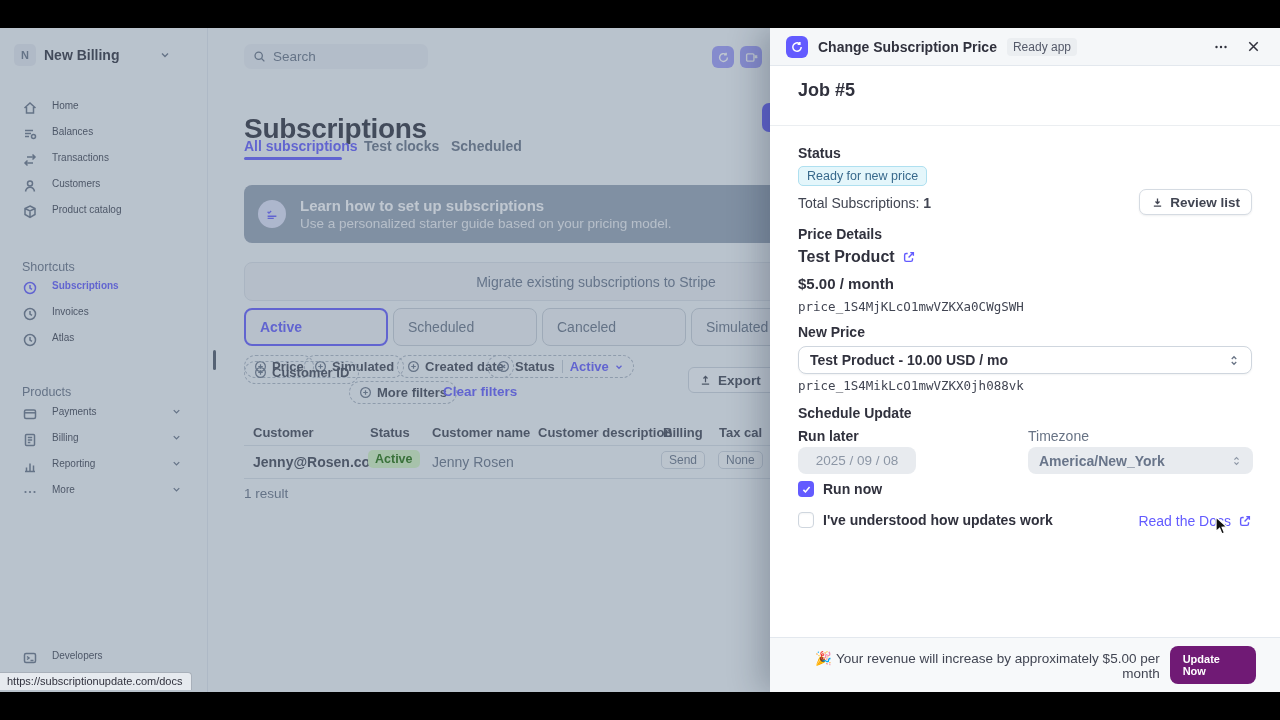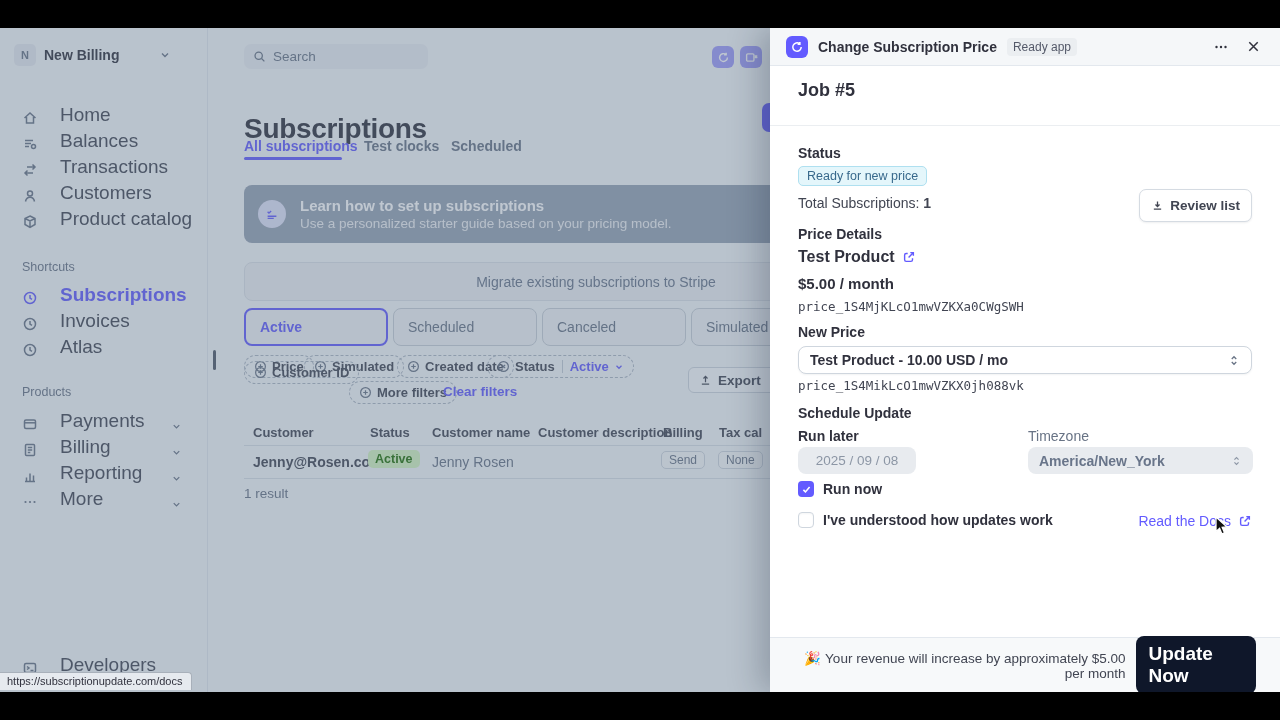--- a/index.html
+++ b/index.html
@@ -7,21 +7,21 @@
   .screen{position:relative;width:1280px;height:720px;background:#000;overflow:hidden;}
   .viewport{position:absolute;left:0;top:28px;width:1280px;height:664px;background:#f6f8fa;overflow:hidden;}
   .mono{font-family:"DejaVu Sans Mono",monospace;}
   svg{display:block;}
 
   
   .sidebar{position:absolute;left:0;top:0;width:208px;height:664px;background:#f6f8fa;border-right:1px solid #e3e8ee;}
   .acct{position:absolute;left:14px;top:16px;display:flex;align-items:center;gap:8px;}
   .acct-avatar{width:22px;height:22px;border-radius:5px;background:#e7eaf0;color:#687385;font-size:11px;font-weight:700;display:flex;align-items:center;justify-content:center;}
   .acct-name{font-size:14px;font-weight:700;color:#30313d;}
-  .navitem{position:absolute;left:0;width:208px;height:26px;display:flex;align-items:flex-end;gap:22px;padding-left:22px;color:#414552;font-size:19px;}
+  .navitem{position:absolute;left:0;width:208px;height:26px;display:flex;align-items:flex-start;gap:14px;padding-left:22px;color:#414552;font-size:10px;}
   .navitem .ic{width:16px;height:16px;color:#687385;flex:0 0 16px;}
   .navitem.purple{color:#635bff;font-weight:600;}
   .navitem.purple .ic{color:#635bff;}
   .navlabel-sm{position:absolute;left:22px;font-size:12.5px;color:#687385;}
   .chev-right{margin-left:auto;margin-right:26px;color:#687385;}
   .scroll-thumb{position:absolute;left:213px;top:322px;width:3px;height:20px;border-radius:2px;background:#4f5866;}
 
   .searchbox{position:absolute;left:244px;top:16px;width:184px;height:25px;background:#eceff3;border-radius:7px;display:flex;align-items:center;gap:7px;padding:0 9px;color:#687385;font-size:13.5px;}
   .mode-btn{position:absolute;top:18px;width:22px;height:22px;border-radius:6px;background:#9f9cfa;display:flex;align-items:center;justify-content:center;color:#fff;}
   .page-title{position:absolute;left:244px;top:66px;font-size:28px;font-weight:700;color:#30313d;letter-spacing:-0.3px;}
@@ -59,37 +59,37 @@
   .drawer{position:absolute;left:770px;top:0;width:510px;height:664px;background:#fff;z-index:10;box-shadow:-10px 0 30px rgba(20,30,50,0.25);}
   .drawer-header{position:absolute;left:0;top:0;width:510px;height:38px;background:#f5f7f9;border-bottom:1px solid #e3e8ee;display:flex;align-items:center;gap:10px;padding:0 16px;}
   .app-icon{width:22px;height:22px;border-radius:6px;background:#635bff;display:flex;align-items:center;justify-content:center;flex:0 0 22px;}
   .drawer-title{font-size:14px;font-weight:700;color:#30313d;}
   .test-badge{background:#ebeef1;color:#545969;font-size:12px;border-radius:4px;padding:2px 6px;}
   .hdr-btn{color:#30313d;display:flex;align-items:center;justify-content:center;width:22px;height:22px;}
   .h-sec{position:absolute;font-size:14px;font-weight:700;color:#30313d;}
   .drawer .divider{position:absolute;left:0;width:510px;height:1px;background:#ebeef1;}
   .status-pill{position:absolute;left:28px;top:138px;background:#e4f6fb;border:1px solid #afe0f0;color:#38698c;font-size:12.5px;border-radius:5px;padding:2px 8px;}
   .total-line{position:absolute;left:28px;top:167px;font-size:14px;color:#414552;}
-  .btn-secondary{position:absolute;right:28px;top:161px;height:33px;border-radius:7px;border:1px solid #d5dbe2;background:#fff;box-shadow:0 1px 2px rgba(40,50,70,0.08);display:flex;align-items:center;gap:6px;padding:0 11px;font-size:13.5px;font-weight:600;color:#414552;}
+  .btn-secondary{position:absolute;right:28px;top:161px;height:26px;border-radius:7px;border:1px solid #d5dbe2;background:#fff;box-shadow:0 1px 2px rgba(40,50,70,0.08);display:flex;align-items:center;gap:6px;padding:0 11px;font-size:13.5px;font-weight:600;color:#414552;}
   .product-line{position:absolute;left:28px;top:220px;display:flex;align-items:center;gap:7px;font-size:16px;font-weight:700;color:#30313d;}
   .price-line{position:absolute;left:28px;top:247px;font-size:15px;font-weight:700;color:#30313d;}
   .mono-id{position:absolute;left:28px;font-size:12.5px;color:#414552;}
   .select{position:absolute;left:28px;top:318px;width:454px;height:28px;border:1px solid #cfd6de;border-radius:8px;background:#fff;display:flex;align-items:center;justify-content:space-between;padding:0 11px;font-size:14px;font-weight:600;color:#30313d;box-shadow:0 1px 2px rgba(40,50,70,0.06);}
   .lbl-bold{position:absolute;font-size:14px;font-weight:700;color:#30313d;}
   .lbl-gray{position:absolute;font-size:14px;color:#687385;}
   .input-disabled{position:absolute;top:419px;height:27px;border-radius:8px;background:#e8ebef;display:flex;align-items:center;font-size:13.5px;color:#8c96a5;}
   .checkrow{position:absolute;left:28px;display:flex;align-items:center;gap:9px;}
   .checkbox{width:16px;height:16px;border-radius:4px;flex:0 0 16px;}
   .checkbox.on{background:#635bff;display:flex;align-items:center;justify-content:center;}
   .checkbox.off{background:#fff;border:1px solid #cfd6de;box-shadow:inset 0 1px 2px rgba(40,50,70,0.05);}
   .checklabel{font-size:14px;font-weight:700;color:#30313d;}
   .docs-link{position:absolute;right:28px;top:485px;display:flex;align-items:center;gap:7px;font-size:14px;font-weight:500;color:#635bff;}
   .drawer-footer{position:absolute;left:0;bottom:0;width:510px;height:55px;background:#f7f9fa;border-top:1px solid #e3e8ee;display:flex;align-items:center;padding:0 24px;gap:10px;}
   .footer-msg{font-size:13.5px;color:#414552;text-align:right;}
-  .btn-primary-disabled{margin-left:auto;background:#0f172a;color:#fff;font-size:19px;font-weight:700;border-radius:8px;padding:7px 13px;}
+  .btn-primary-disabled{margin-left:auto;background:#701a75;color:#fff;font-size:11px;font-weight:700;border-radius:8px;padding:7px 13px;}
 
   .status-tooltip{position:absolute;left:0;top:644px;z-index:20;background:#e6eaef;border:1px solid #a8b0ba;border-left:none;border-bottom:none;border-radius:0 4px 0 0;padding:2px 9px 3px 7px;font-size:11px;color:#30313d;}
   .cursor{position:absolute;left:1214px;top:488px;z-index:30;}
 </style>
 </head>
 <body>
 
 <div class="screen">
 <div class="viewport">
 

